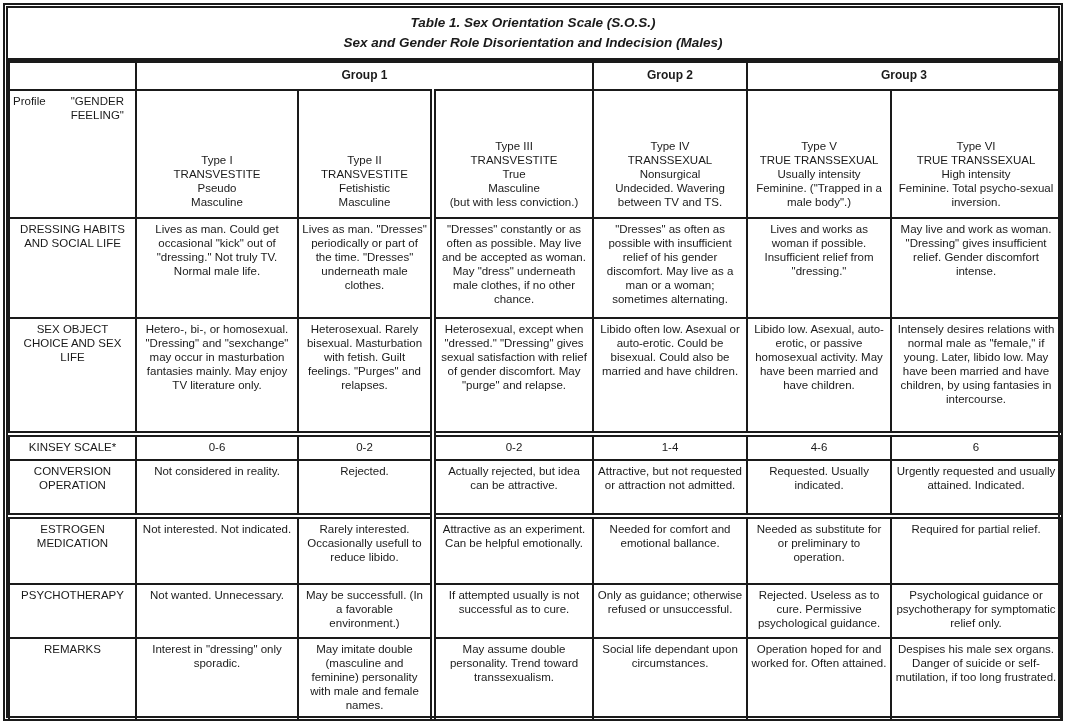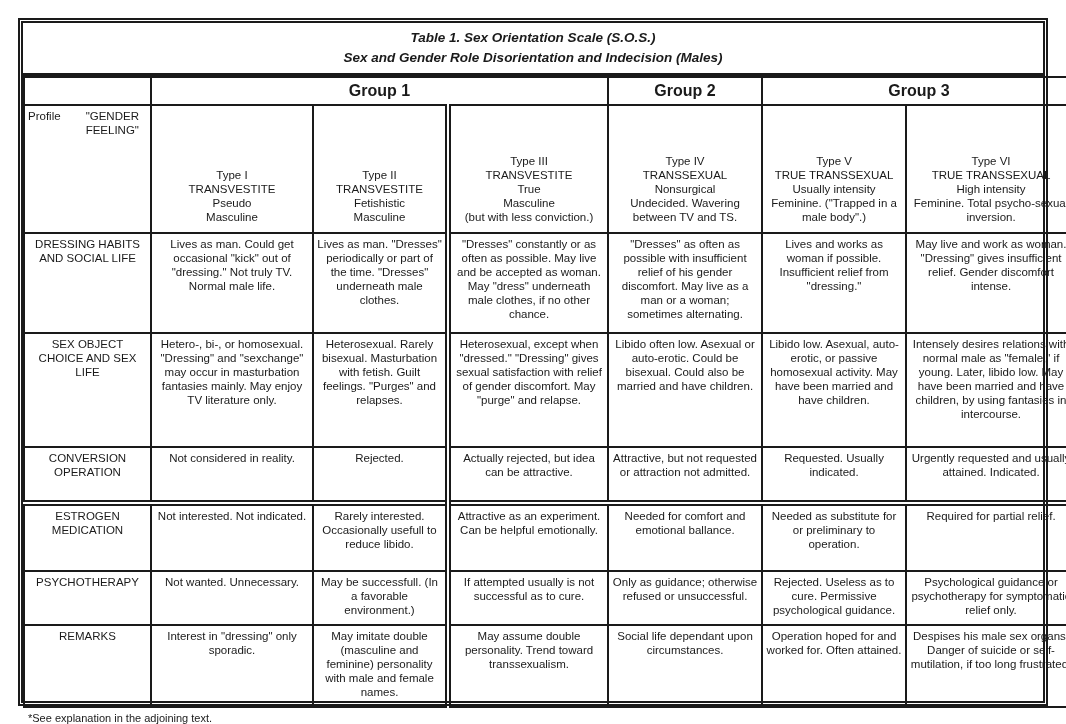--- a/index.html
+++ b/index.html
@@ -1,39 +1,39 @@
 <!DOCTYPE html>
 <html><head>
 <meta charset="utf-8">
 <style>
   html, body { margin: 0; padding: 0; background: #ffffff; }
   .page {
     width: 1066px; height: 724px; box-sizing: border-box;
-    background: #ffffff; padding: 18px;
+    background: #ffffff; padding: 3px;
     font-family: "Liberation Sans", sans-serif; color: #1a1a1a;
   }
   .frame {
     box-sizing: border-box; width: 100%; height: 100%;
     border: 5px double #1a1a1a;
     display: flex; flex-direction: column;
   }
   .title-block {
     border-bottom: 3px solid #1a1a1a;
     text-align: center; padding: 5px 0 4px;
     font-weight: bold; font-style: italic;
     font-size: 13.5px; line-height: 1.5;
   }
   table { border-collapse: collapse; width: 100%; table-layout: fixed; }
   td {
     border: 2px solid #1a1a1a;
     font-size: 11.5px; line-height: 1.22;
     text-align: center; vertical-align: top;
     padding: 3px 3px; overflow: hidden;
   }
-  tr.group-row td { font-weight: bold; font-size: 16px; vertical-align: middle; height: 22px; padding: 2px; }
+  tr.group-row td { font-weight: bold; font-size: 12px; vertical-align: middle; height: 22px; padding: 2px; }
   td.dbl-left { border-left: 6px double #1a1a1a; }
   tr.dbl-top td { border-top: 6px double #1a1a1a; }
   tr.profile-row td { height: 120px; }
   .pf { display: flex; flex-direction: column; justify-content: flex-end; height: 116px; }
   .pf .feeling { white-space: pre-line; }
   .pl { display: flex; flex-direction: row; justify-content: center; gap: 17px; height: 116px; }
   tr.r-dressing td { height: 92px; }
   tr.r-sexobject td { height: 106px; }
   tr.r-kinsey td { height: 20px; vertical-align: middle; padding: 1px 3px; }
   tr.r-conversion td { height: 46px; }
@@ -146,20 +146,29 @@
       <tr class="r-sexobject">
         <td>SEX OBJECT CHOICE AND SEX LIFE</td>
         <td>Hetero-, bi-, or homosexual. "Dressing" and "sexchange" may occur in masturbation fantasies mainly. May enjoy TV literature only.</td>
         <td>Heterosexual. Rarely bisexual. Masturbation with fetish. Guilt feelings. "Purges" and relapses.</td>
         <td class="dbl-left">Heterosexual, except when "dressed." "Dressing" gives sexual satisfaction with relief of gender discomfort. May "purge" and relapse.</td>
         <td>Libido often low. Asexual or auto-erotic. Could be bisexual. Could also be married and have children.</td>
         <td>Libido low. Asexual, auto-erotic, or passive homosexual activity. May have been married and have children.</td>
         <td>Intensely desires relations with normal male as "female," if young. Later, libido low. May have been married and have children, by using fantasies in intercourse.</td>
       </tr>
 
+      <tr class="r-kinsey dbl-top">
+        <td>KINSEY SCALE*</td>
+        <td>0-6</td>
+        <td>0-2</td>
+        <td class="dbl-left">0-2</td>
+        <td>1-4</td>
+        <td>4-6</td>
+        <td>6</td>
+      </tr>
 
       <tr class="r-conversion">
         <td>CONVERSION OPERATION</td>
         <td>Not considered in reality.</td>
         <td>Rejected.</td>
         <td class="dbl-left">Actually rejected, but idea can be attractive.</td>
         <td>Attractive, but not requested or attraction not admitted.</td>
         <td>Requested. Usually indicated.</td>
         <td>Urgently requested and usually attained. Indicated.</td>
       </tr>

